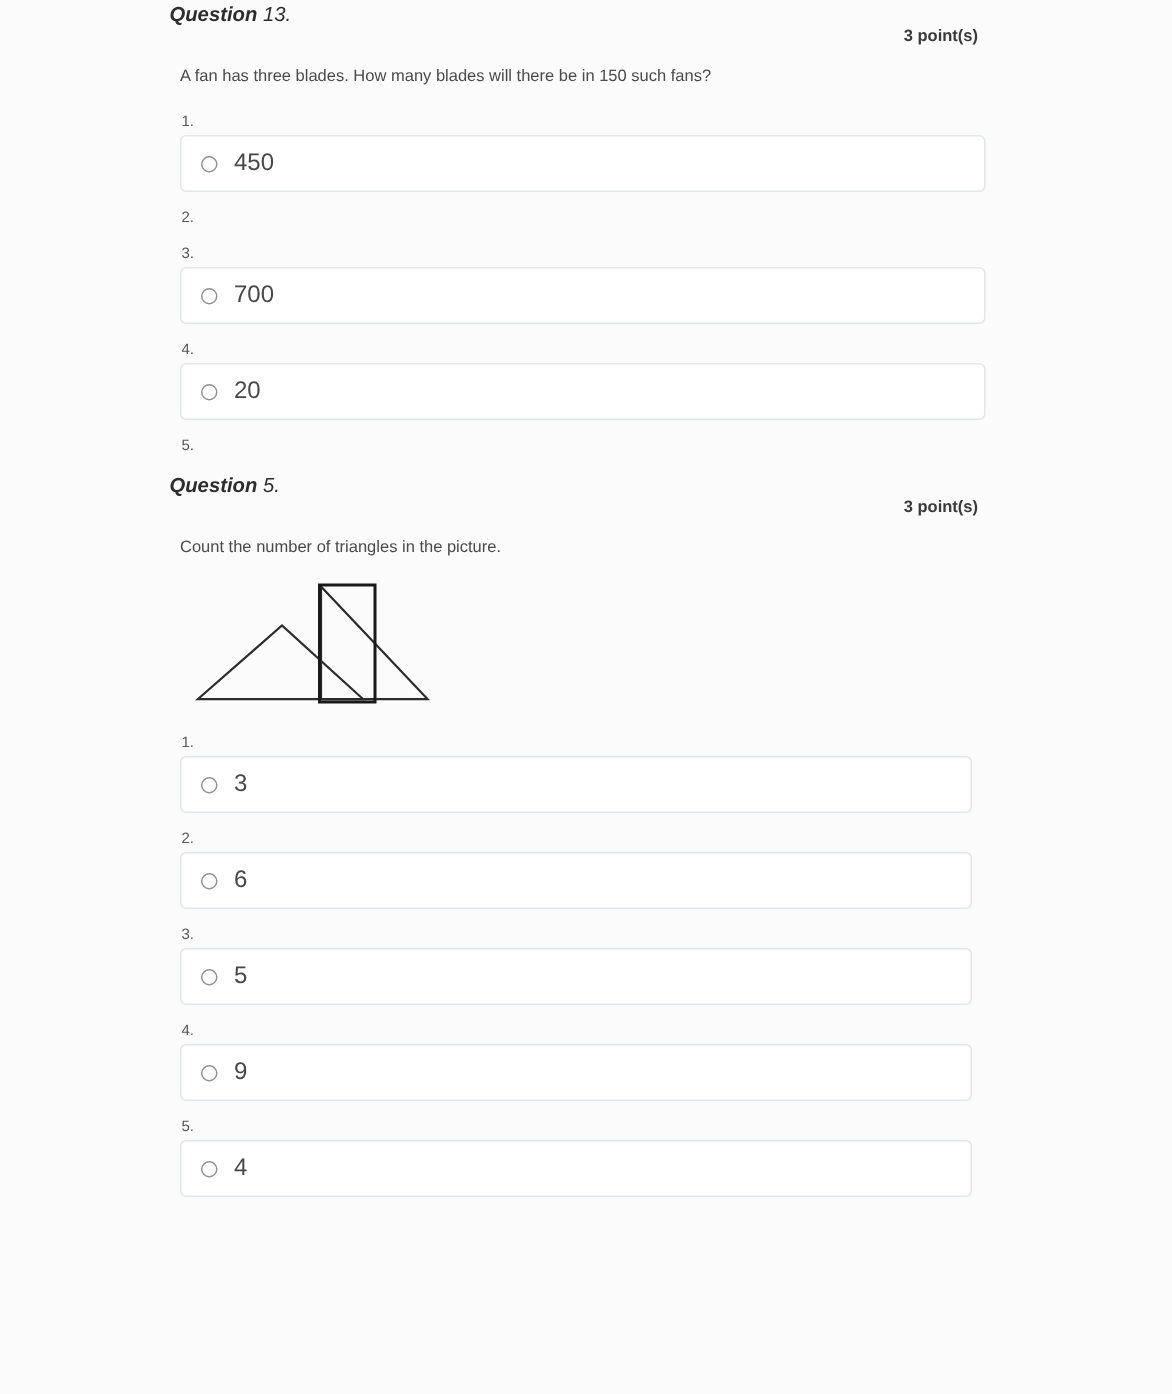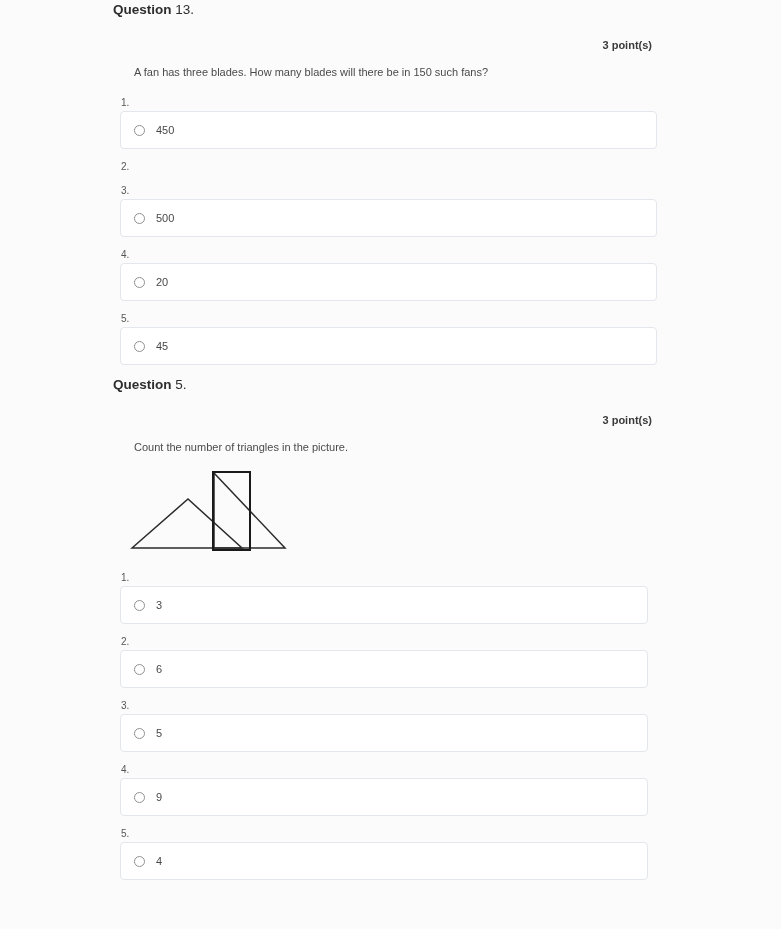--- a/index.html
+++ b/index.html
@@ -10,37 +10,37 @@
   }
   body { padding-top: 2px; min-height: 929px; }
 
   .question { margin-left: 113px; width: 545px; }
   .question + .question { margin-top: 10px; }
 
   .q-header {
     font-size: 13.5px;
     color: #2d2d2d;
     line-height: 16px;
+    font-style: italic;
   }
   .q-header .q-word { font-weight: 700; }
   .q-header .q-num { font-weight: 400; }
 
   .points-row {
-    margin-top: 21px;
     text-align: right;
     padding-right: 6px;
     font-size: 11px;
     font-weight: 700;
     color: #3a3a3a;
     line-height: 13px;
   }
 
   .q-text {
     margin-top: 13px;
-    margin-left: 21px;
+    margin-left: 7px;
     font-size: 11px;
     color: #4a4a4a;
     line-height: 14px;
   }
 
   .figure-wrap { margin: 12px 0 18px 7px; height: 88px; }
   .figure-wrap svg { display: block; }
 
   .options { margin-top: 18px; margin-left: 7px; }
   .option { margin-bottom: 12px; }
@@ -66,21 +66,21 @@
   .radio {
     width: 11px;
     height: 11px;
     border: 1px solid #919191;
     border-radius: 50%;
     background: #fff;
     margin-right: 11px;
     flex: none;
   }
   .opt-value {
-    font-size: 11px;
+    font-size: 16px;
     color: #484848;
   }
 </style>
 </head>
 <body>
 
 <section class="question q13">
   <h2 class="q-header">
     <span class="q-word">Question</span>
     <span class="q-num">13.</span>
@@ -98,36 +98,32 @@
         <span class="opt-value">450</span>
       </div>
     </div>
     <div class="option">
       <div class="opt-num">2.</div>
     </div>
     <div class="option">
       <div class="opt-num">3.</div>
       <div class="opt-box">
         <span class="radio"></span>
-        <span class="opt-value">500</span>
+        <span class="opt-value">700</span>
       </div>
     </div>
     <div class="option">
       <div class="opt-num">4.</div>
       <div class="opt-box">
         <span class="radio"></span>
         <span class="opt-value">20</span>
       </div>
     </div>
     <div class="option">
       <div class="opt-num">5.</div>
-      <div class="opt-box">
-        <span class="radio"></span>
-        <span class="opt-value">45</span>
-      </div>
     </div>
   </div>
 </section>
 
 <section class="question q14">
   <h2 class="q-header">
     <span class="q-word">Question</span>
     <span class="q-num">5.</span>
   </h2>
 

